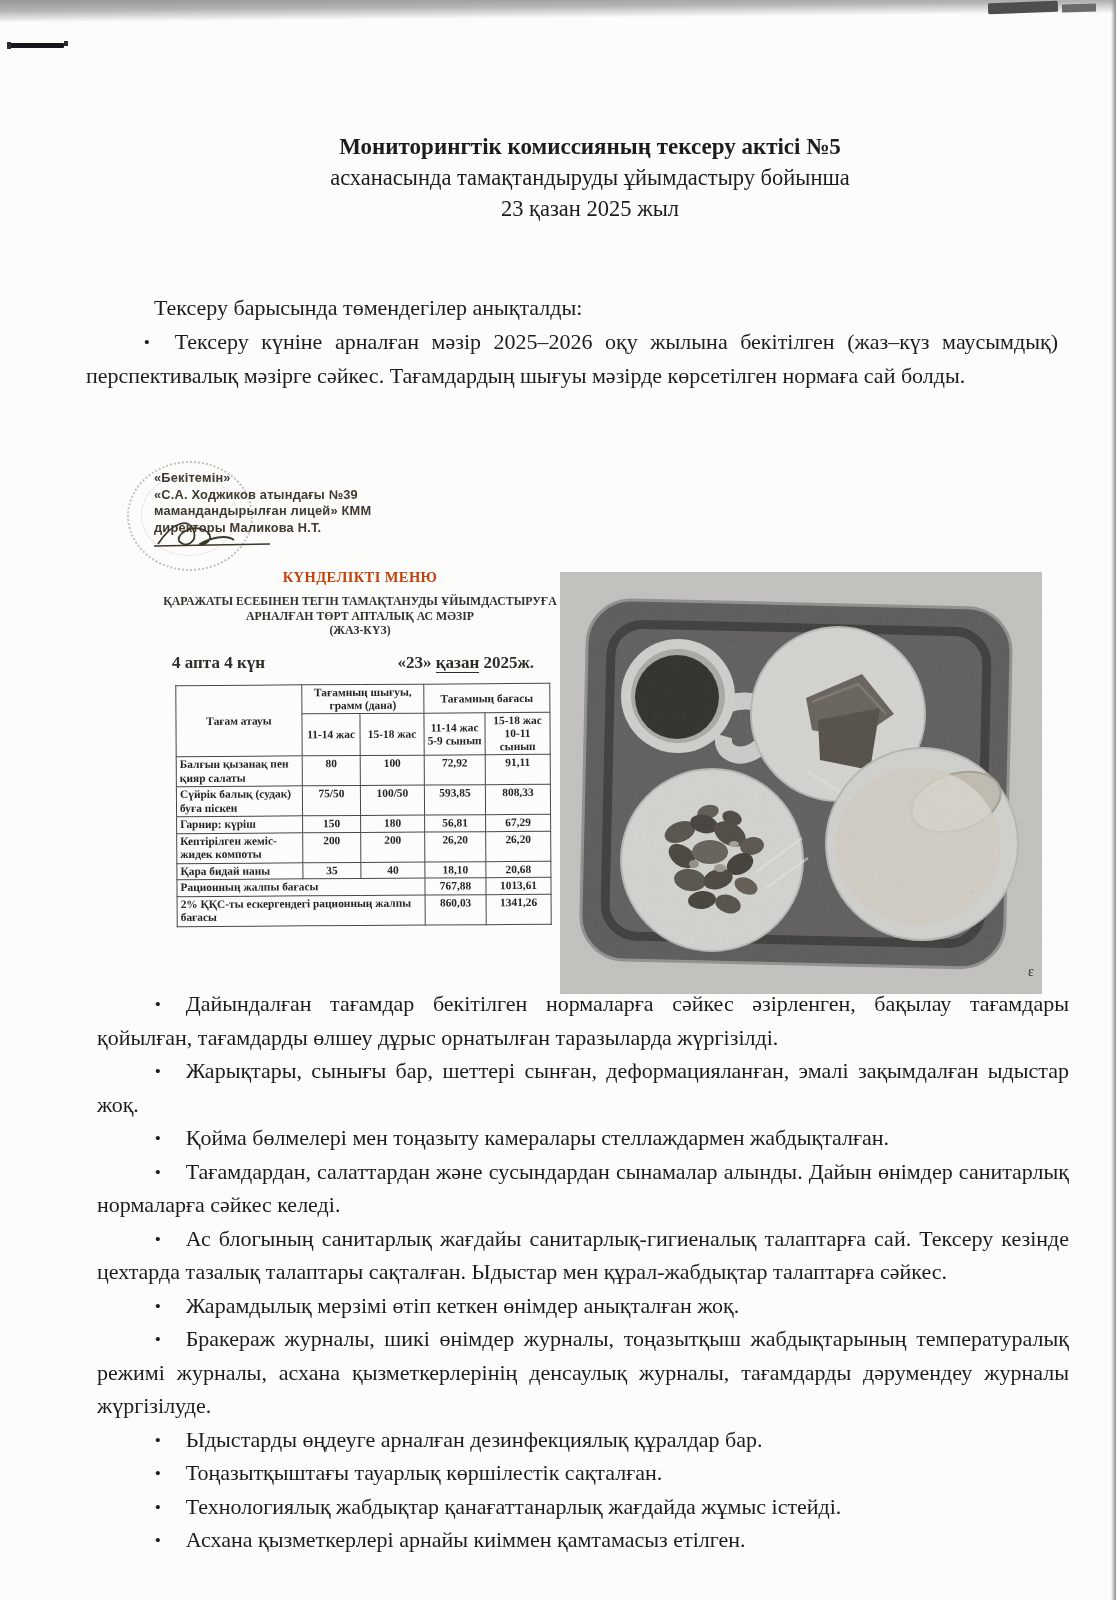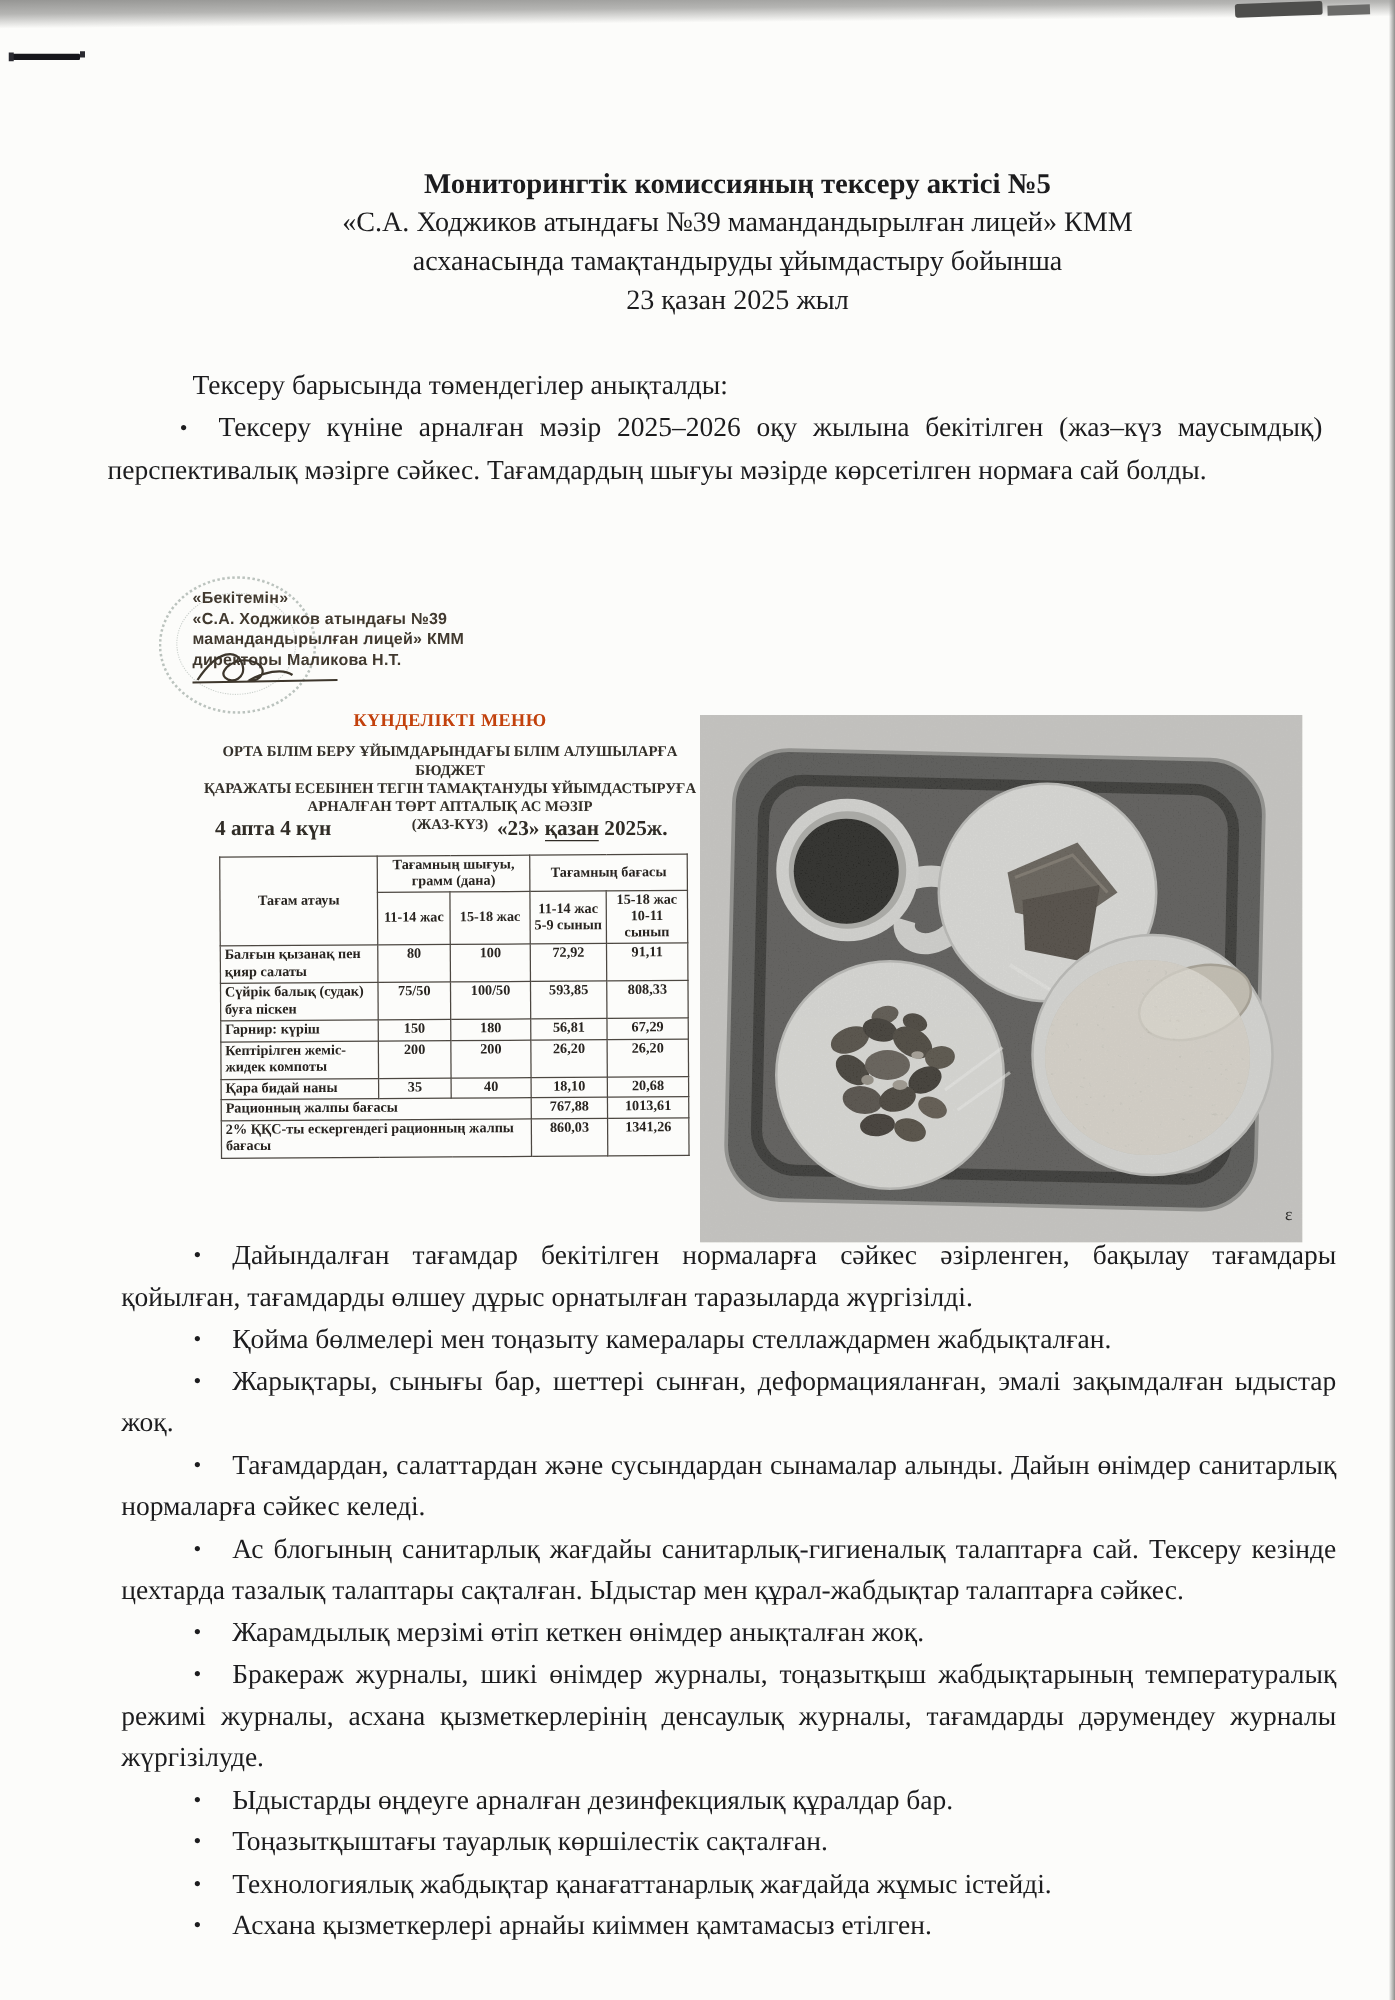--- a/index.html
+++ b/index.html
@@ -63,21 +63,20 @@
 <body>
 
 <div class="scan-top"></div>
 <div class="scan-top-dark1"></div>
 <div class="scan-top-dark2"></div>
 <div class="scan-right"></div>
 <div class="mark-binder"></div>
 
 <div class="title-block">
   <div class="title-main">Мониторингтік комиссияның тексеру актісі №5</div>
-  <div class="title-sub">«С.А. Ходжиков атындағы №39 мамандандырылған лицей» КММ</div>
   <div class="title-sub">асханасында тамақтандыруды ұйымдастыру бойынша</div>
   <div class="title-sub">23 қазан 2025 жыл</div>
 </div>
 
 <div class="intro">
   <p class="indent-big">Тексеру барысында төмендегілер анықталды:</p>
   <p class="f-item"><span class="blt">•</span><span class="blt-gap"></span><span>Тексеру күніне арналған мәзір 2025–2026 оқу жылына бекітілген (жаз–күз маусымдық) перспективалық мәзірге сәйкес. Тағамдардың шығуы мәзірде көрсетілген нормаға сай болды.</span></p>
 </div>
 
 <div class="menu-zone">
@@ -89,21 +88,20 @@
     <div>мамандандырылған лицей» КММ</div>
     <div>директоры Маликова Н.Т.</div>
   </div>
   <svg class="sig-svg" width="140" height="46">
     <path d="M8 36 C 24 12, 40 10, 44 24 C 47 34, 36 40, 30 34 C 24 28, 40 16, 54 22 C 66 27, 58 38, 50 36 C 60 30, 76 26, 84 32" stroke="#3d362c" stroke-width="1.8" fill="none"></path>
     <line x1="4" y1="38" x2="120" y2="36" stroke="#3d362c" stroke-width="1.6"></line>
   </svg>
 
   <div class="menu-title">КҮНДЕЛІКТІ МЕНЮ</div>
   <div class="menu-subtitle">
-    <div>ОРТА БІЛІМ БЕРУ ҰЙЫМДАРЫНДАҒЫ БІЛІМ АЛУШЫЛАРҒА БЮДЖЕТ</div>
     <div>ҚАРАЖАТЫ ЕСЕБІНЕН ТЕГІН ТАМАҚТАНУДЫ ҰЙЫМДАСТЫРУҒА</div>
     <div>АРНАЛҒАН ТӨРТ АПТАЛЫҚ АС МӘЗІР</div>
     <div>(ЖАЗ-КҮЗ)</div>
   </div>
   <div class="menu-week-row">
     <span>4 апта 4 күн</span>
     <span><span>«23»</span> <span class="date-month">қазан</span> <span>2025ж.</span></span>
   </div>
 
   <table class="menu-table">
@@ -239,22 +237,22 @@
       <ellipse cx="396" cy="230" rx="46" ry="28" fill="#c4beb1" stroke="#a39d90" stroke-width="2" transform="rotate(-18 396 230)"></ellipse>
       <rect x="270" y="190" width="180" height="170" clip-path="url(#riceClip)" filter="url(#riceTex)" opacity="0.55"></rect>
     </g>
     <rect x="0" y="0" width="482" height="422" filter="url(#grain)" opacity="0.22"></rect>
     <text x="468" y="404" font-size="14" fill="#2b2b29" font-family="Liberation Serif, serif">ɛ</text>
   </svg>
 </div>
 
 <div class="findings">
     <p class="f-item"><span class="blt">•</span><span class="blt-gap"></span><span>Дайындалған тағамдар бекітілген нормаларға сәйкес әзірленген, бақылау тағамдары қойылған, тағамдарды өлшеу дұрыс орнатылған таразыларда жүргізілді.</span></p>
+    <p class="f-item"><span class="blt">•</span><span class="blt-gap"></span><span>Жарықтары, сынығы бар, шеттері сынған, деформацияланған, эмалі зақымдалған ыдыстар жоқ.</span></p>
     <p class="f-item"><span class="blt">•</span><span class="blt-gap"></span><span>Қойма бөлмелері мен тоңазыту камералары стеллаждармен жабдықталған.</span></p>
-    <p class="f-item"><span class="blt">•</span><span class="blt-gap"></span><span>Жарықтары, сынығы бар, шеттері сынған, деформацияланған, эмалі зақымдалған ыдыстар жоқ.</span></p>
     <p class="f-item"><span class="blt">•</span><span class="blt-gap"></span><span>Тағамдардан, салаттардан және сусындардан сынамалар алынды. Дайын өнімдер санитарлық нормаларға сәйкес келеді.</span></p>
     <p class="f-item"><span class="blt">•</span><span class="blt-gap"></span><span>Ас блогының санитарлық жағдайы санитарлық-гигиеналық талаптарға сай. Тексеру кезінде цехтарда тазалық талаптары сақталған. Ыдыстар мен құрал-жабдықтар талаптарға сәйкес.</span></p>
     <p class="f-item"><span class="blt">•</span><span class="blt-gap"></span><span>Жарамдылық мерзімі өтіп кеткен өнімдер анықталған жоқ.</span></p>
     <p class="f-item"><span class="blt">•</span><span class="blt-gap"></span><span>Бракераж журналы, шикі өнімдер журналы, тоңазытқыш жабдықтарының температуралық режимі журналы, асхана қызметкерлерінің денсаулық журналы, тағамдарды дәрумендеу журналы жүргізілуде.</span></p>
     <p class="f-item"><span class="blt">•</span><span class="blt-gap"></span><span>Ыдыстарды өңдеуге арналған дезинфекциялық құралдар бар.</span></p>
     <p class="f-item"><span class="blt">•</span><span class="blt-gap"></span><span>Тоңазытқыштағы тауарлық көршілестік сақталған.</span></p>
     <p class="f-item"><span class="blt">•</span><span class="blt-gap"></span><span>Технологиялық жабдықтар қанағаттанарлық жағдайда жұмыс істейді.</span></p>
     <p class="f-item"><span class="blt">•</span><span class="blt-gap"></span><span>Асхана қызметкерлері арнайы киіммен қамтамасыз етілген.</span></p>
   </div>
 

